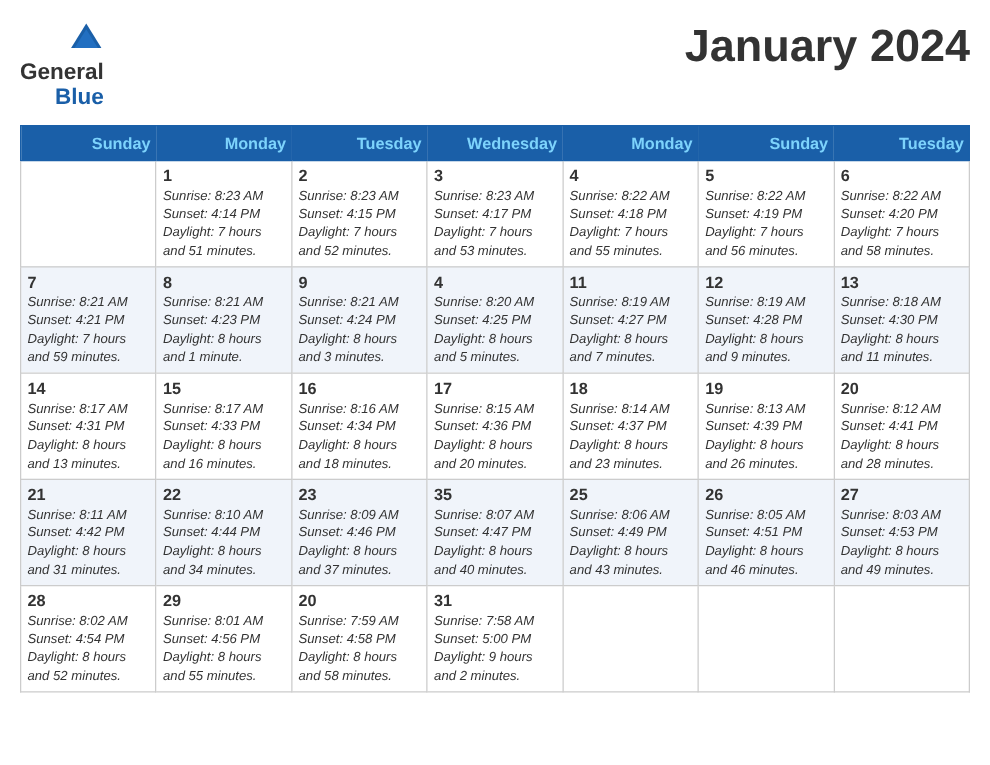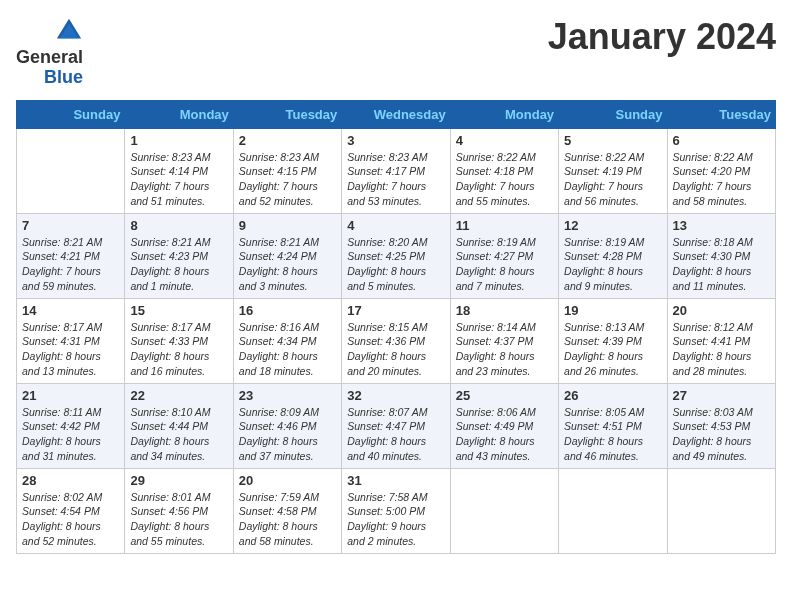--- a/index.html
+++ b/index.html
@@ -214,21 +214,21 @@
       </td>
         <td>
         <span class="day-num">22</span>
         <span class="cell-text">Sunrise: 8:10 AM<br>Sunset: 4:44 PM<br>Daylight: 8 hours and 34 minutes.</span>
       </td>
         <td>
         <span class="day-num">23</span>
         <span class="cell-text">Sunrise: 8:09 AM<br>Sunset: 4:46 PM<br>Daylight: 8 hours and 37 minutes.</span>
       </td>
         <td>
-        <span class="day-num">32</span>
+        <span class="day-num">35</span>
         <span class="cell-text">Sunrise: 8:07 AM<br>Sunset: 4:47 PM<br>Daylight: 8 hours and 40 minutes.</span>
       </td>
         <td>
         <span class="day-num">25</span>
         <span class="cell-text">Sunrise: 8:06 AM<br>Sunset: 4:49 PM<br>Daylight: 8 hours and 43 minutes.</span>
       </td>
         <td>
         <span class="day-num">26</span>
         <span class="cell-text">Sunrise: 8:05 AM<br>Sunset: 4:51 PM<br>Daylight: 8 hours and 46 minutes.</span>
       </td>

